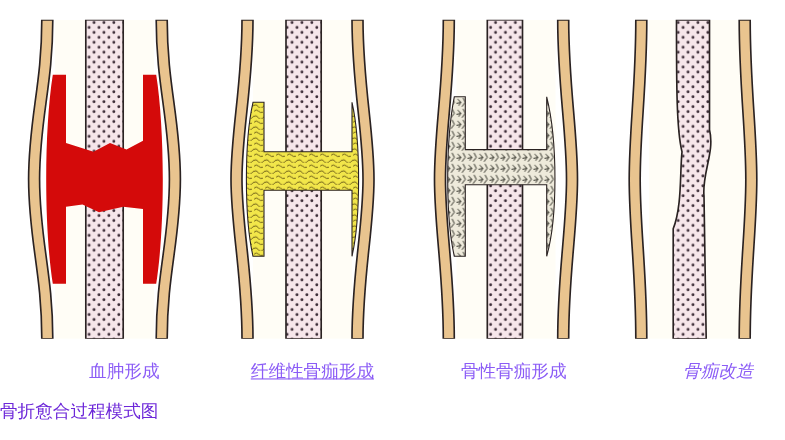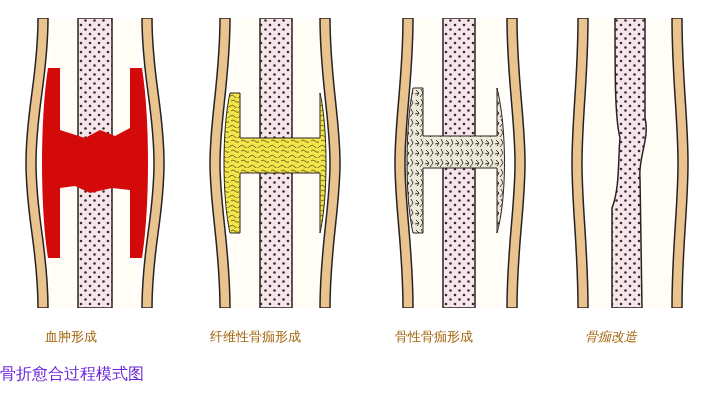--- a/index.html
+++ b/index.html
@@ -1,19 +1,19 @@
 <!DOCTYPE html>
 <html><head>
 <meta charset="utf-8">
 <style>
   html, body { margin:0; padding:0; background:#ffffff; }
   body { width:714px; height:400px; position:relative; overflow:hidden; font-family:"DejaVu Serif", serif; }
   .panel { position:absolute; top:18px; width:150px; height:290px; }
   .panel svg { width:150px; height:290px; display:block; }
-  .stage-label { position:absolute; top:328px; font-size:13px; color:#a16207; text-align:left; white-space:nowrap; }
+  .stage-label { position:absolute; top:328px; font-size:16px; color:#8b5cf6; text-align:right; white-space:nowrap; }
   .caption { position:absolute; top:364px; left:0; width:714px; text-align:left; font-size:16px; color:#6d28d9; }
 </style>
 </head>
 <body>
 
 <svg width="0" height="0" style="position:absolute">
   <defs>
     <pattern id="dots" x="0" y="0" width="9" height="9" patternUnits="userSpaceOnUse">
       <rect width="9" height="9" fill="#f6e6ea"></rect>
       <circle cx="2.5" cy="2.5" r="1.3" fill="#3a2a35"></circle>
@@ -63,17 +63,17 @@
 <div class="panel" style="left:560px;">
   <svg viewBox="0 0 150 290">
     <rect x="30" y="0" width="90" height="290" fill="#fffdf6"></rect>
     <path d="M18 0 C18 60 12 100 12 145 C12 190 18 230 18 290 L28 290 C28 230 22 190 22 145 C22 100 28 60 28 0 Z" fill="#e9c48f" stroke="#2a2222" stroke-width="1.5"></path>
     <path d="M122 0 C122 60 128 100 128 145 C128 190 122 230 122 290 L112 290 C112 230 118 190 118 145 C118 100 112 60 112 0 Z" fill="#e9c48f" stroke="#2a2222" stroke-width="1.5"></path>
     <path d="M55 0 L85 0 L85 100 C90 120 78 140 80 160 L82 290 L52 290 L52 190 C60 170 58 140 60 120 C55 100 55 60 55 0 Z" fill="url(#dots)" stroke="#2a2222" stroke-width="1.5"></path>
   </svg>
 </div>
 
 <div class="stage-label" style="left:45px; width:100px;">血肿形成</div>
-<div class="stage-label" style="left:210px; width:130px;">纤维性骨痂形成</div>
+<div class="stage-label" style="left:210px; width:130px;text-decoration:underline;">纤维性骨痂形成</div>
 <div class="stage-label" style="left:395px; width:120px;">骨性骨痂形成</div>
 <div class="stage-label" style="left:585px; width:100px;font-style:italic;">骨痂改造</div>
 
 <div class="caption">骨折愈合过程模式图</div>
 
 </body></html>

